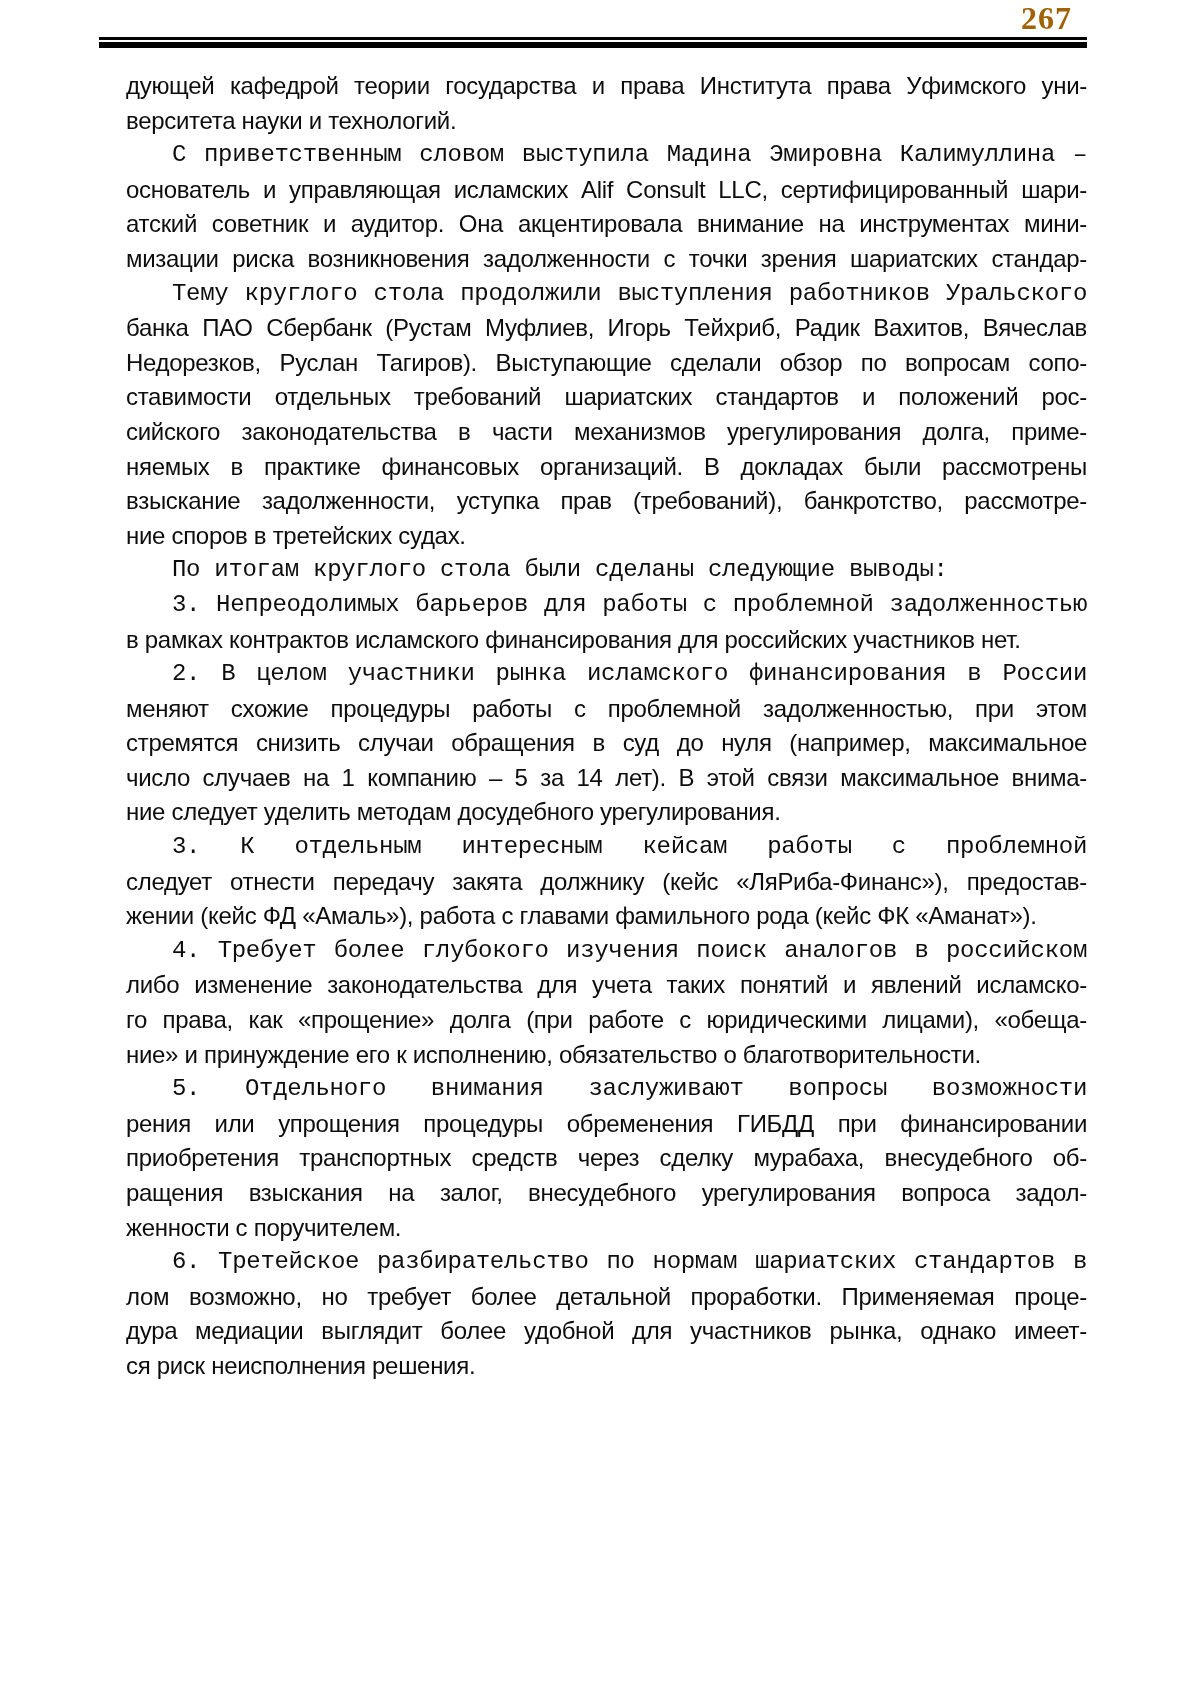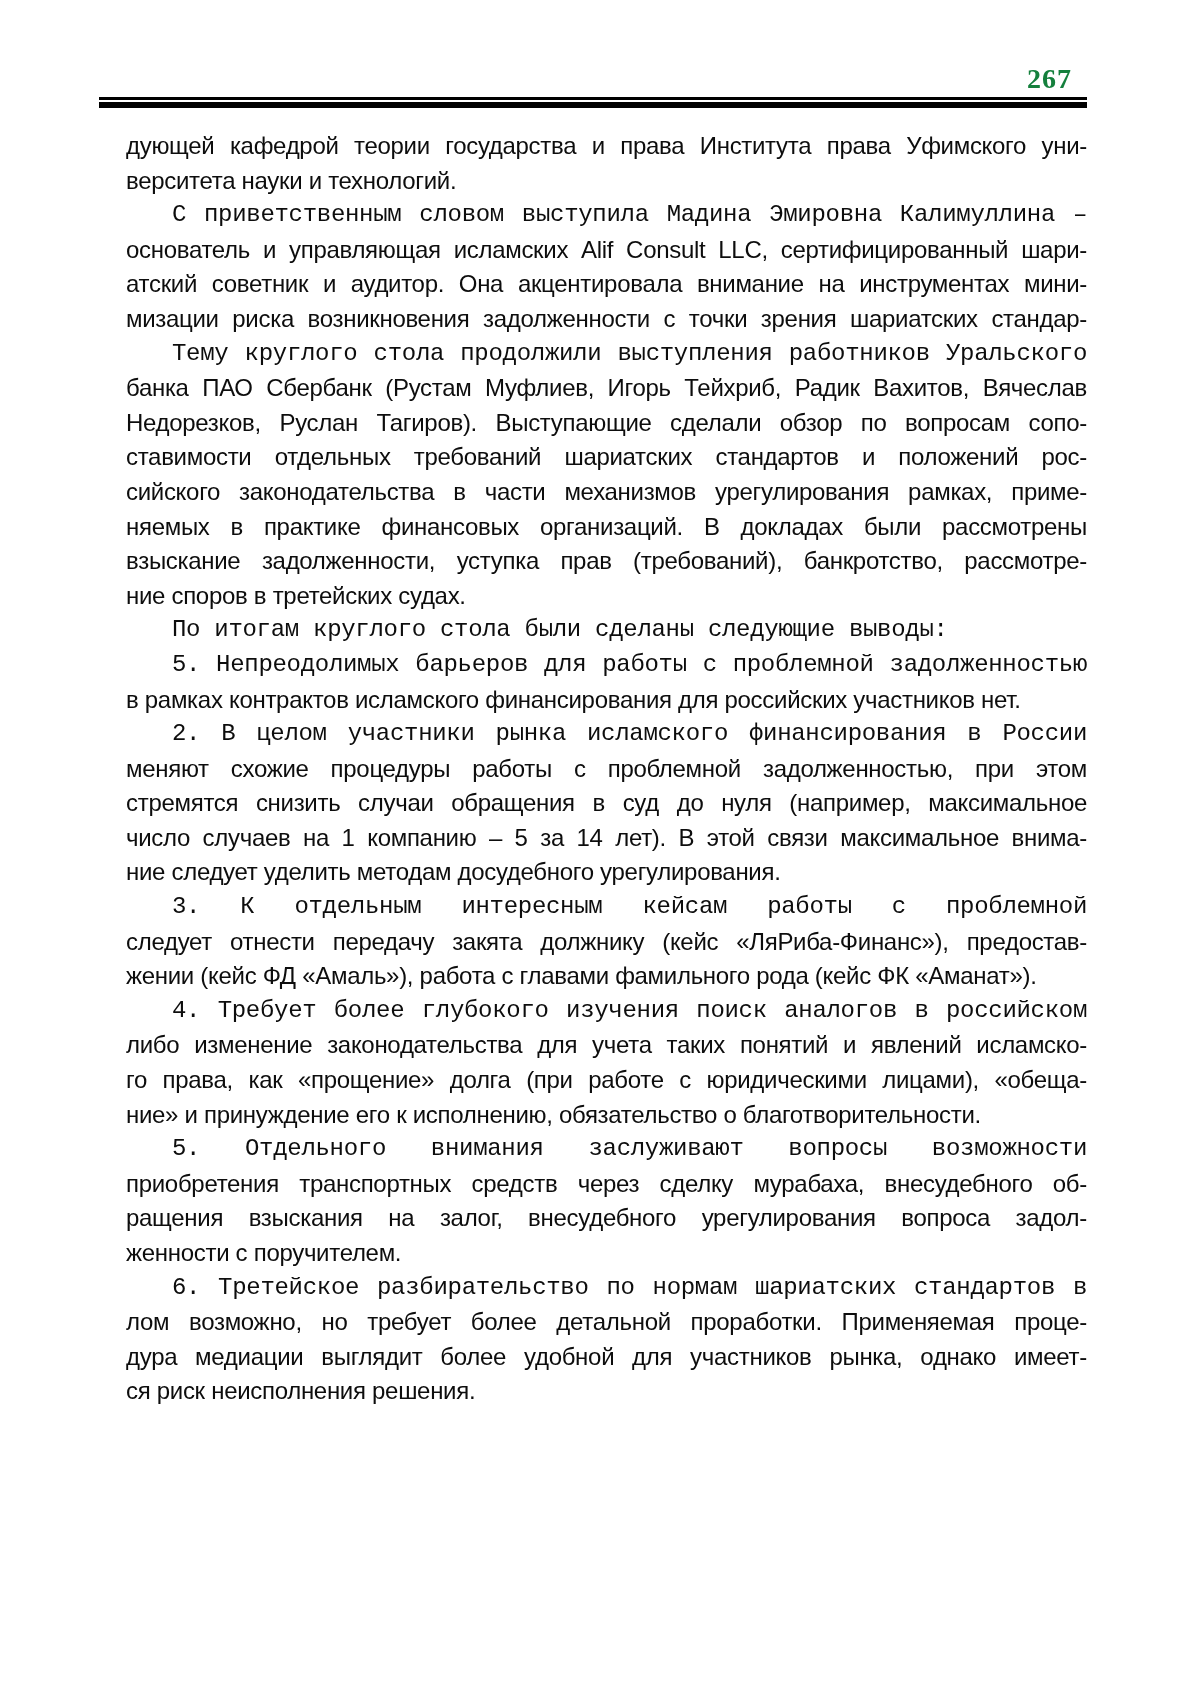--- a/index.html
+++ b/index.html
@@ -15,29 +15,28 @@
     font-family: "Liberation Sans", sans-serif;
     color: #0d0d0d;
   }
   .page {
     position: absolute;
     left: 99px;
     top: 0;
     width: 988px;
   }
   .page-number {
-    margin-top: 60px;
     text-align: right;
     padding-right: 15px;
     font-family: "Liberation Serif", serif;
     font-weight: 700;
-    font-size: 28px;
+    font-size: 32px;
     line-height: 37px;
     letter-spacing: 1px;
-    color: #15803d;
+    color: #a16207;
   }
   .header-rule {
     height: 2px;
     border-top: 3px solid #000000;
     border-bottom: 6px solid #000000;
     background: #ffffff;
   }
   .body-text {
     margin-top: 21px;
     font-size: 24px;
@@ -78,30 +77,30 @@
         <div class="line indent">С приветственным словом выступила Мадина Эмировна Калимуллина –</div>
         <div class="line">основатель и управляющая исламских Alif Consult LLC, сертифицированный шари-</div>
         <div class="line">атский советник и аудитор. Она акцентировала внимание на инструментах мини-</div>
         <div class="line">мизации риска возникновения задолженности с точки зрения шариатских стандар-</div>
       </div>
       <div class="paragraph">
         <div class="line indent">Тему круглого стола продолжили выступления работников Уральского</div>
         <div class="line">банка ПАО Сбербанк (Рустам Муфлиев, Игорь Тейхриб, Радик Вахитов, Вячеслав</div>
         <div class="line">Недорезков, Руслан Тагиров). Выступающие сделали обзор по вопросам сопо-</div>
         <div class="line">ставимости отдельных требований шариатских стандартов и положений рос-</div>
-        <div class="line">сийского законодательства в части механизмов урегулирования рамках, приме-</div>
+        <div class="line">сийского законодательства в части механизмов урегулирования долга, приме-</div>
         <div class="line">няемых в практике финансовых организаций. В докладах были рассмотрены</div>
         <div class="line">взыскание задолженности, уступка прав (требований), банкротство, рассмотре-</div>
         <div class="line last">ние споров в третейских судах.</div>
       </div>
       <div class="paragraph">
         <div class="line last indent">По итогам круглого стола были сделаны следующие выводы:</div>
       </div>
       <div class="paragraph">
-        <div class="line indent">5. Непреодолимых барьеров для работы с проблемной задолженностью</div>
+        <div class="line indent">3. Непреодолимых барьеров для работы с проблемной задолженностью</div>
         <div class="line last">в рамках контрактов исламского финансирования для российских участников нет.</div>
       </div>
       <div class="paragraph">
         <div class="line indent">2. В целом участники рынка исламского финансирования в России при-</div>
         <div class="line">меняют схожие процедуры работы с проблемной задолженностью, при этом</div>
         <div class="line">стремятся снизить случаи обращения в суд до нуля (например, максимальное</div>
         <div class="line">число случаев на 1 компанию – 5 за 14 лет). В этой связи максимальное внима-</div>
         <div class="line last">ние следует уделить методам досудебного урегулирования.</div>
       </div>
       <div class="paragraph">
@@ -110,20 +109,21 @@
         <div class="line last">жении (кейс ФД «Амаль»), работа с главами фамильного рода (кейс ФК «Аманат»).</div>
       </div>
       <div class="paragraph">
         <div class="line indent">4. Требует более глубокого изучения поиск аналогов в российском праве</div>
         <div class="line">либо изменение законодательства для учета таких понятий и явлений исламско-</div>
         <div class="line">го права, как «прощение» долга (при работе с юридическими лицами), «обеща-</div>
         <div class="line last">ние» и принуждение его к исполнению, обязательство о благотворительности.</div>
       </div>
       <div class="paragraph">
         <div class="line indent">5. Отдельного внимания заслуживают вопросы возможности предусмот-</div>
+        <div class="line">рения или упрощения процедуры обременения ГИБДД при финансировании</div>
         <div class="line">приобретения транспортных средств через сделку мурабаха, внесудебного об-</div>
         <div class="line">ращения взыскания на залог, внесудебного урегулирования вопроса задол-</div>
         <div class="line last">женности с поручителем.</div>
       </div>
       <div class="paragraph">
         <div class="line indent">6. Третейское разбирательство по нормам шариатских стандартов в це-</div>
         <div class="line">лом возможно, но требует более детальной проработки. Применяемая проце-</div>
         <div class="line">дура медиации выглядит более удобной для участников рынка, однако имеет-</div>
         <div class="line last">ся риск неисполнения решения.</div>
       </div>

